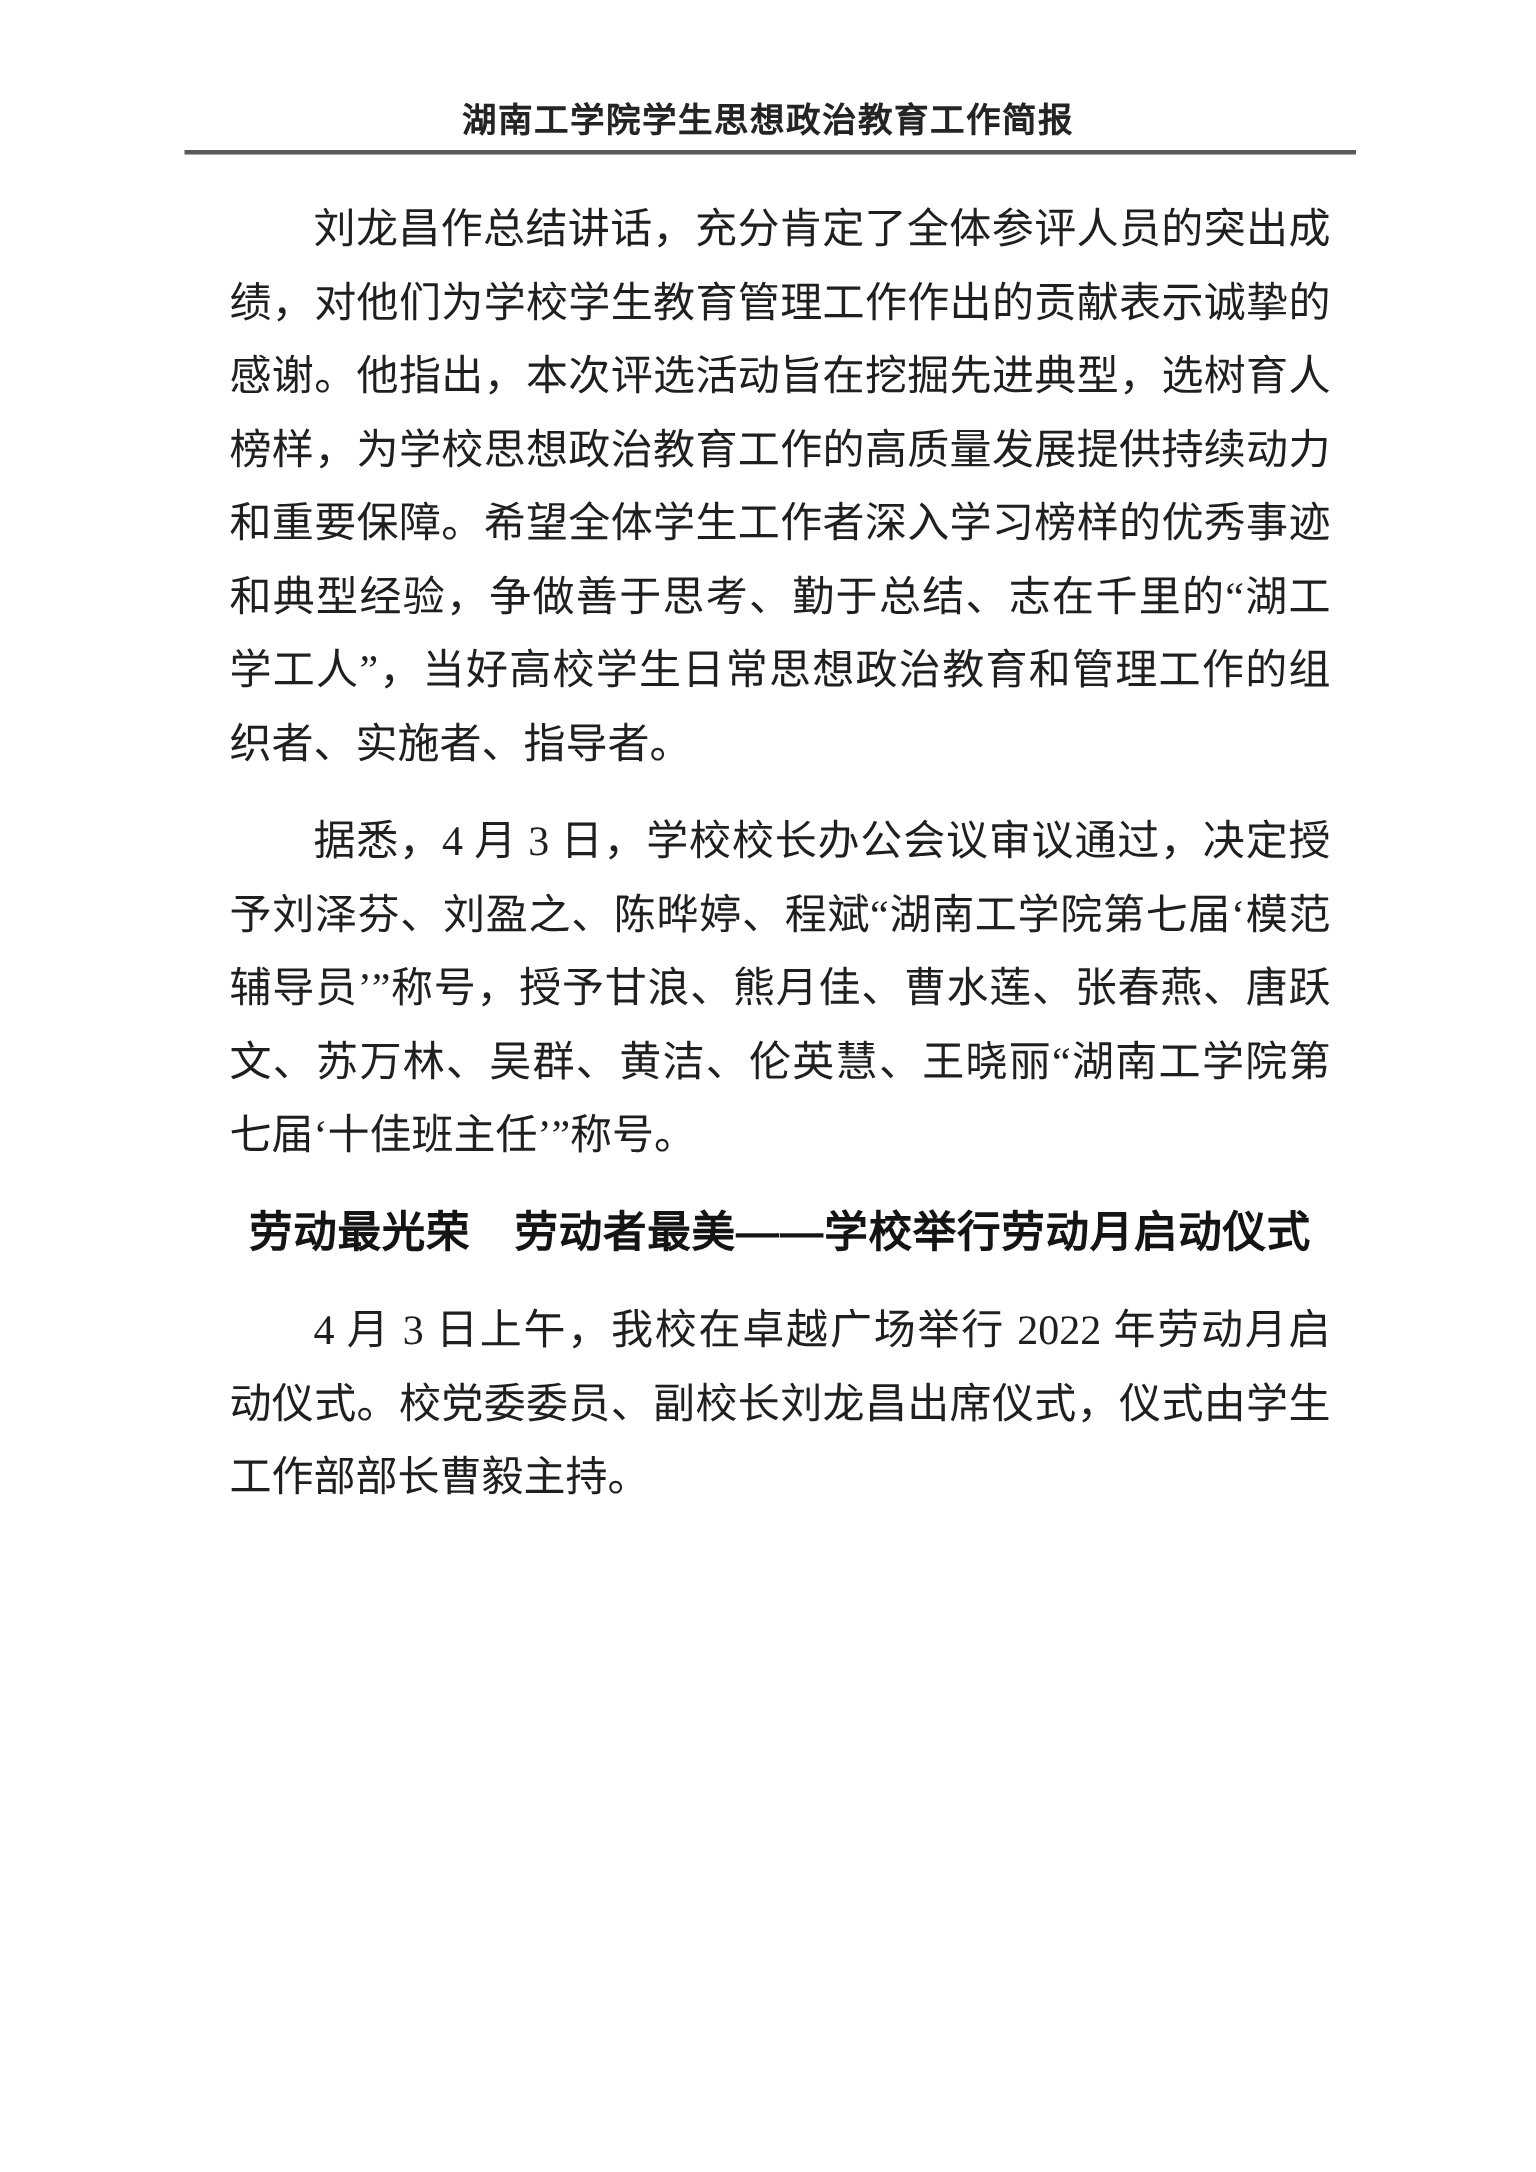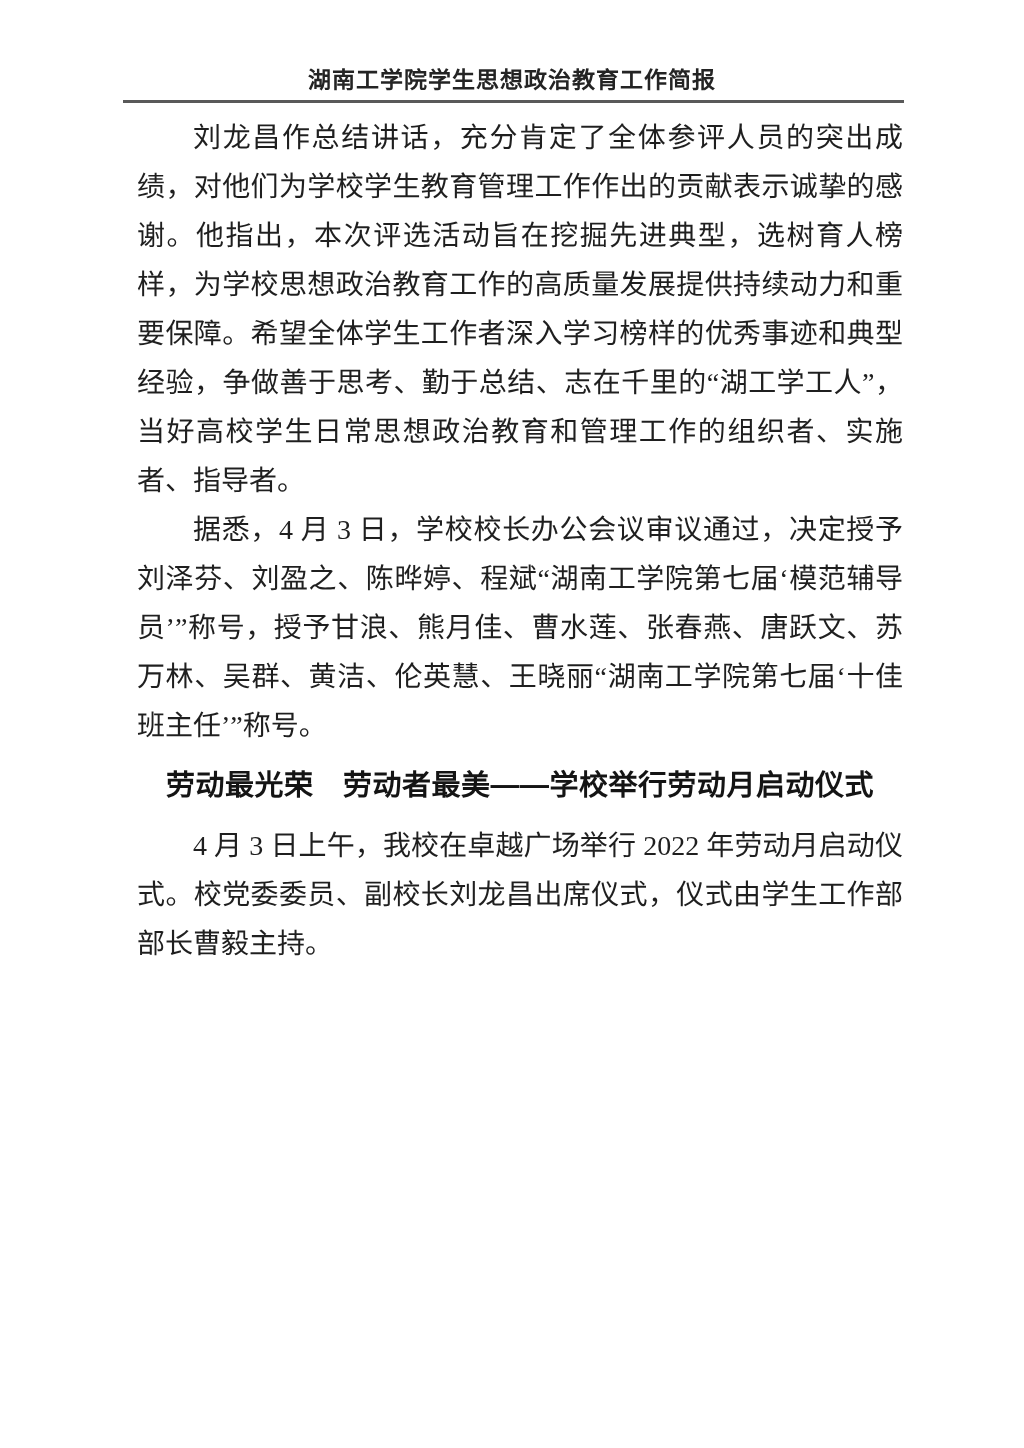--- a/index.html
+++ b/index.html
@@ -42,21 +42,21 @@
     top: 113px;
     left: 137px;
     width: 766px;
     font-size: 28px;
     line-height: 49px;
     text-align: justify;
     text-justify: inter-ideograph;
     color: #1f1f1f;
   }
   .content p {
-    margin: 0;
+    margin: 16px;
     text-indent: 56px;
   }
   .section-heading {
     margin: 11px;
     font-family: "Liberation Sans", sans-serif;
     font-weight: bold;
     font-size: 29px;
     line-height: 49px;
     text-align: center;
     text-indent: 0;

